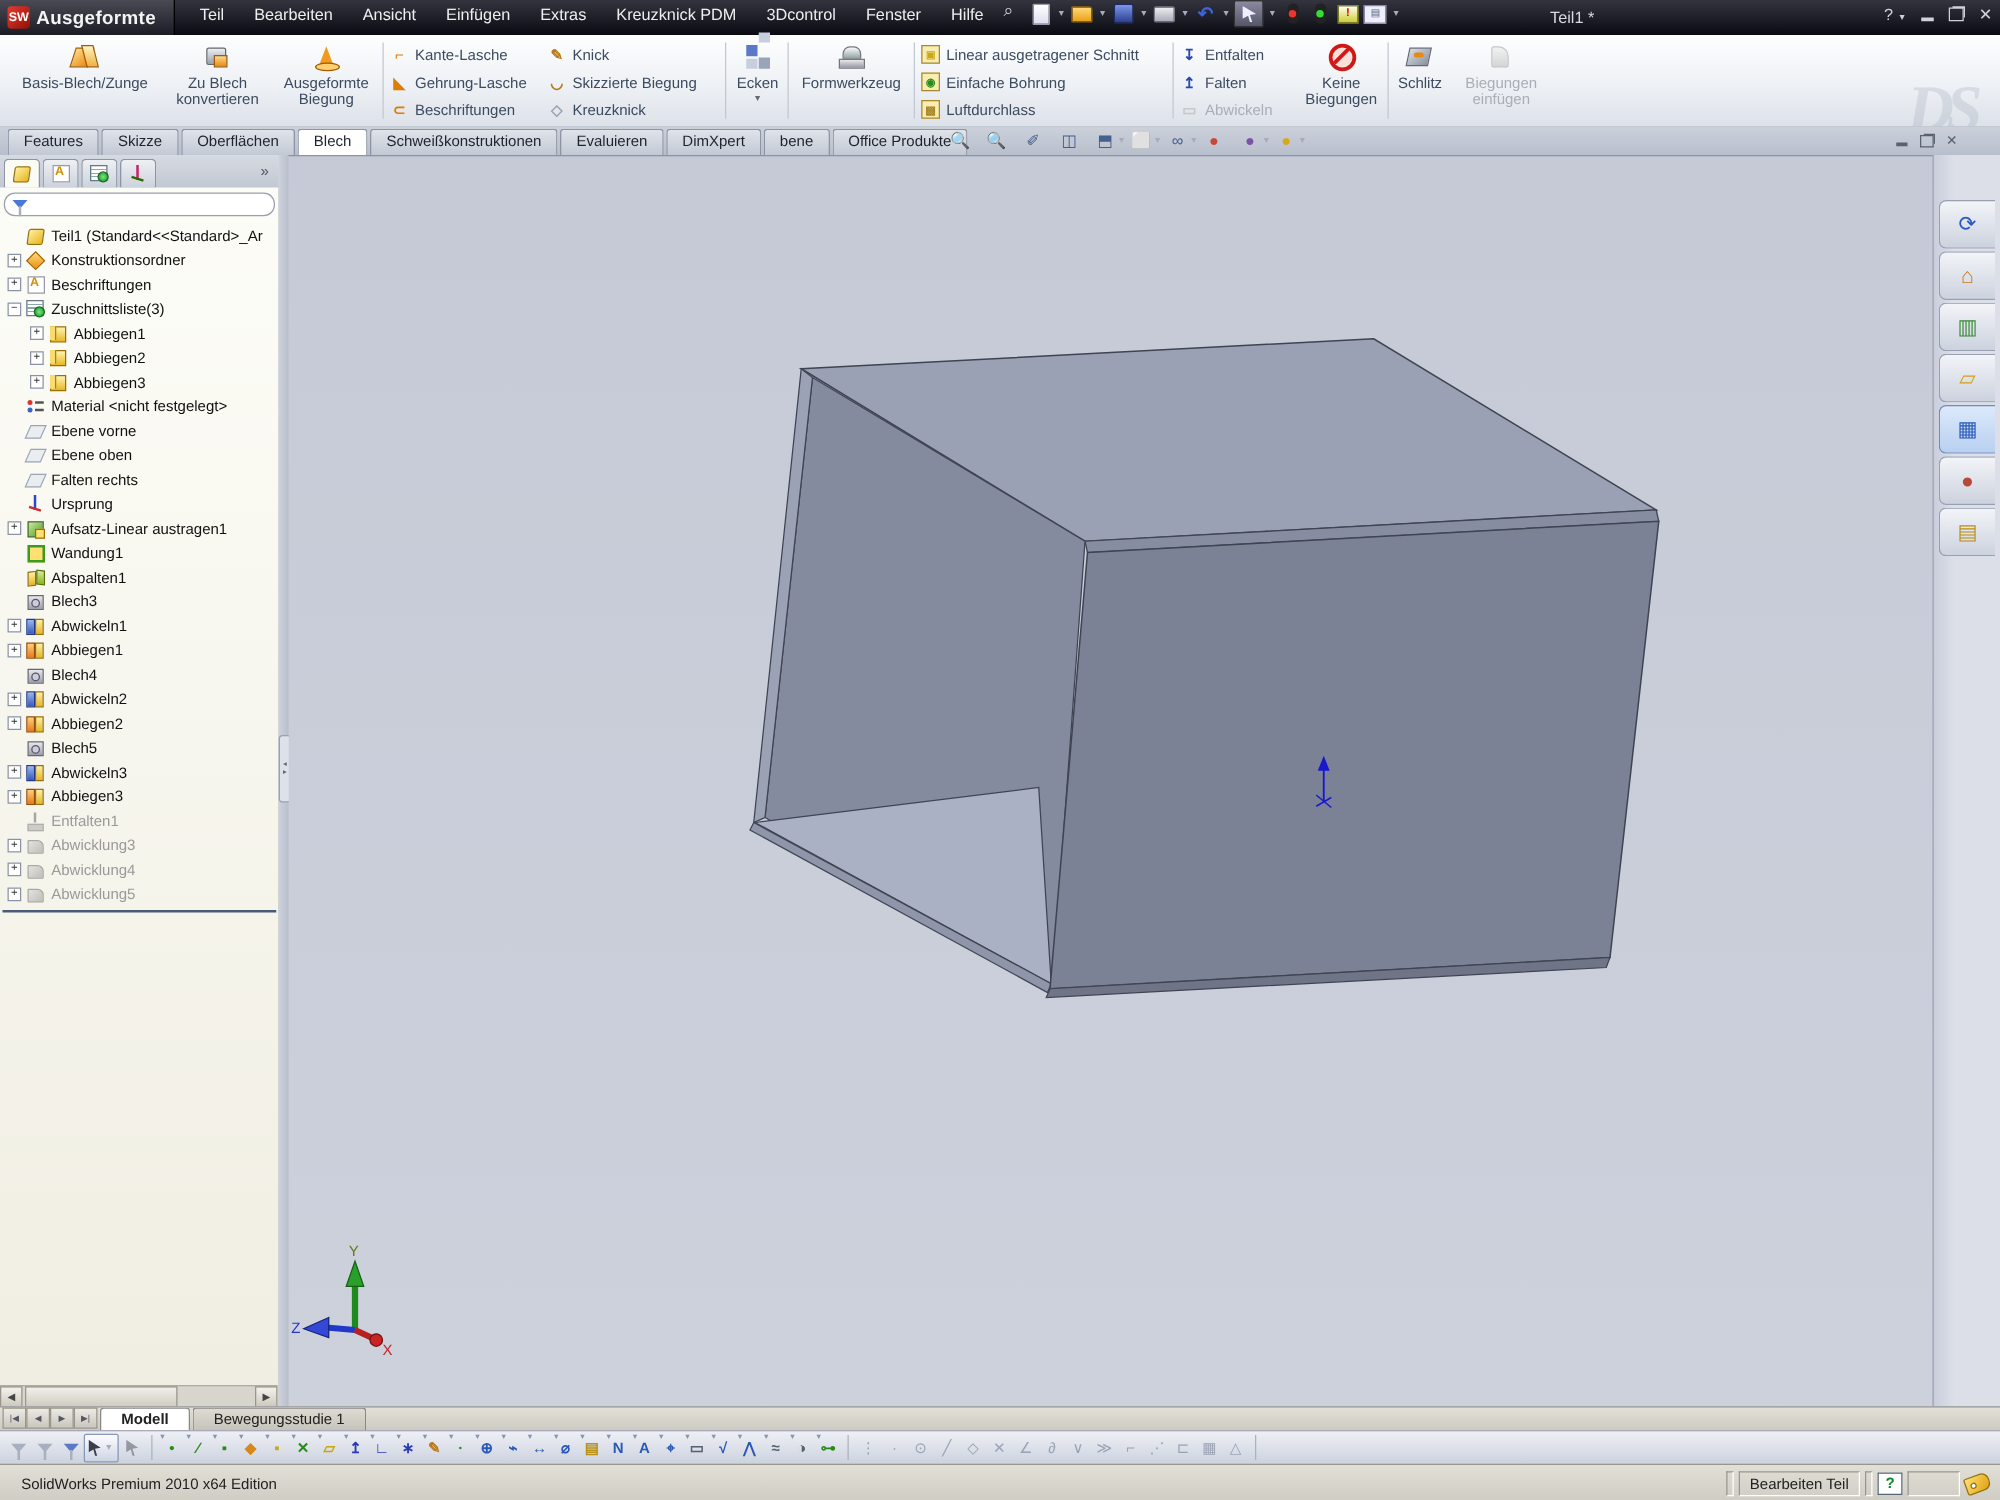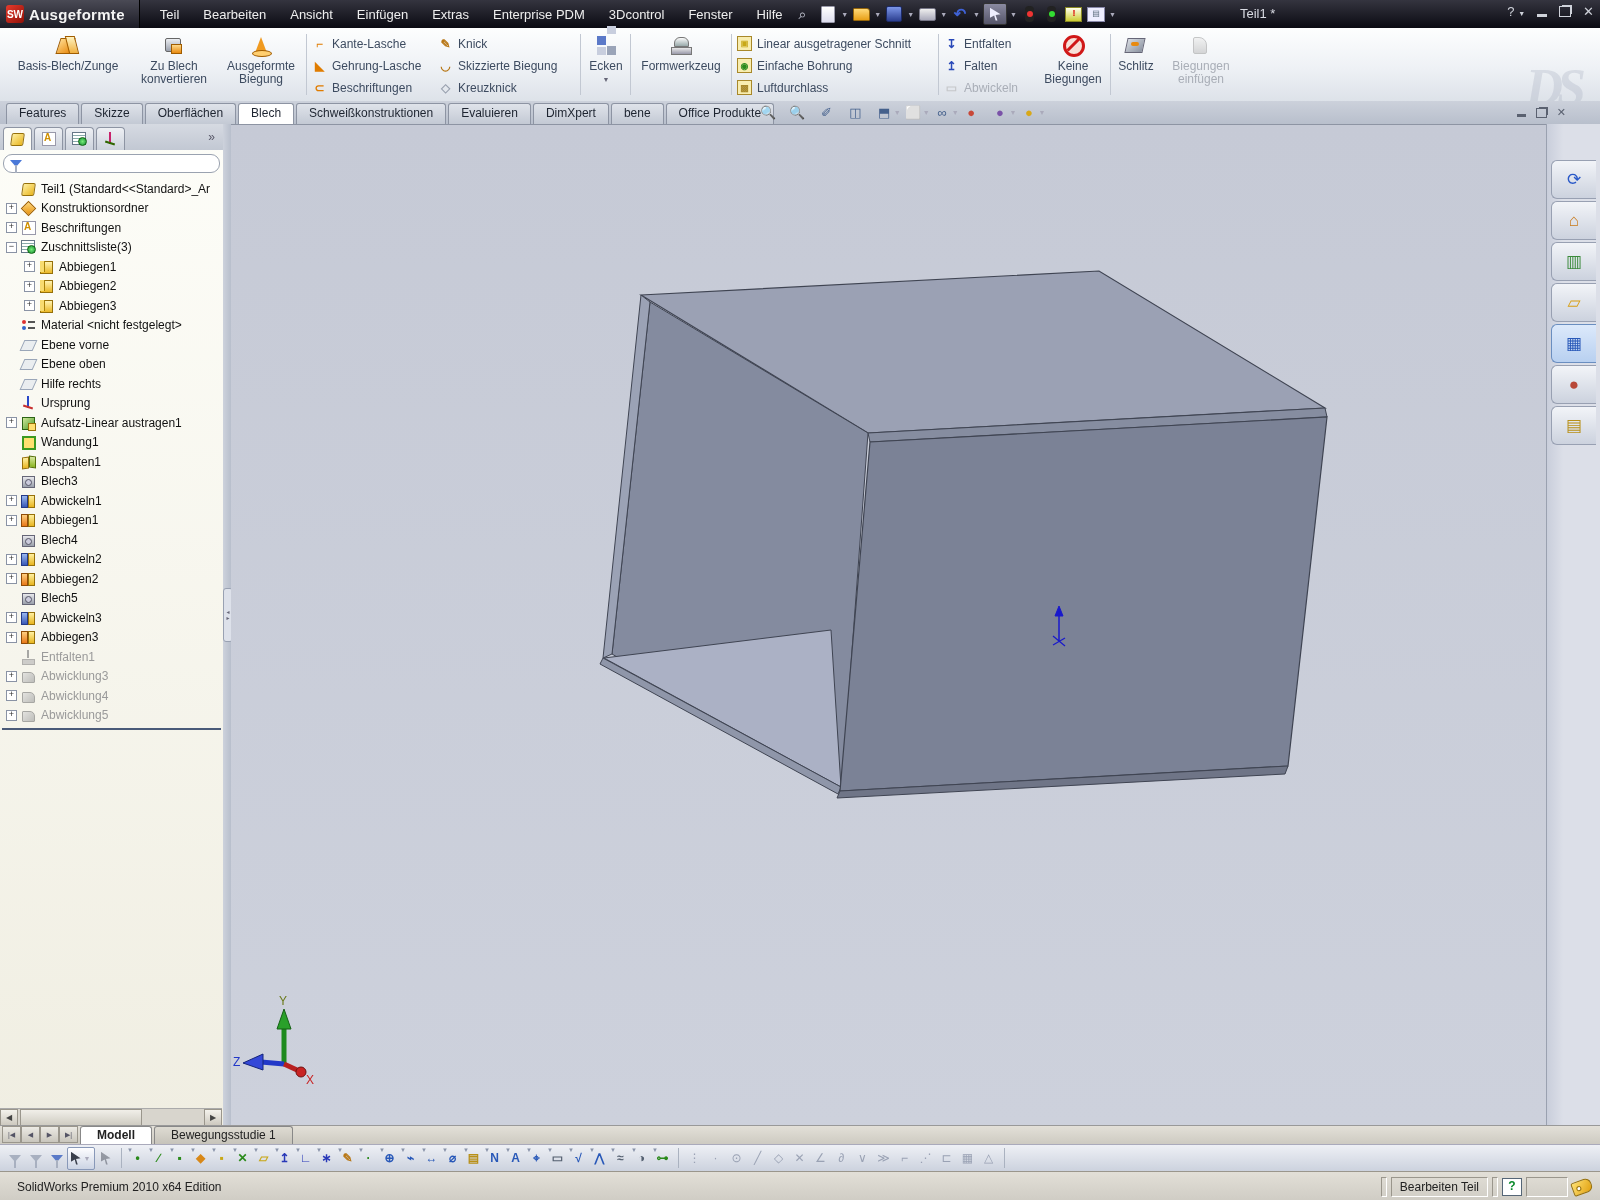--- a/index.html
+++ b/index.html
@@ -1,21 +1,21 @@
 <!DOCTYPE html>
 <html><head>
 <meta charset="utf-8">
 <style>
   html,body{margin:0;padding:0}
   body{width:1600px;height:1200px;overflow:hidden;font-family:"Liberation Sans",sans-serif;
        background:#c8ccd8;position:relative;-webkit-font-smoothing:antialiased}
   .abs{position:absolute}
   
   #titlebar{left:0;top:0;width:1600px;height:28px;background:linear-gradient(#34343f,#0a0a12);
-            display:flex;align-items:center;color:#eee;font-size:13px}
+            display:flex;align-items:flex-start;color:#eee;font-size:13px}
   #logo{display:flex;align-items:center;gap:5px;padding:0 14px 0 6px;height:100%;
         background:linear-gradient(#4a4a55,#1c1c26);border-right:1px solid #000}
   #logo .sw{width:18px;height:18px;background:linear-gradient(135deg,#e83b2d,#8f1007);border-radius:3px;
         color:#fff;font-size:10px;font-weight:bold;display:flex;align-items:center;justify-content:center}
   #logo .nm{font-weight:bold;font-size:15px;color:#f4f4f4;letter-spacing:.3px}
   #menus{display:flex;gap:4px;margin-left:10px}
   .menu{padding:4px 10px;cursor:default}
   #srch{margin-left:6px;color:#c9ccd8;font-size:14px}
   #quick{display:flex;align-items:center;gap:2px;margin-left:12px}
   .qi{width:20px;height:18px;display:flex;align-items:center;justify-content:center;font-size:13px}
@@ -181,21 +181,21 @@
     <span class="sw">SW</span>
     <span class="nm">Ausgeformte</span>
   </div>
   <div id="menus">
 
   <div class="menu">Teil</div>
       <div class="menu">Bearbeiten</div>
       <div class="menu">Ansicht</div>
       <div class="menu">Einfügen</div>
       <div class="menu">Extras</div>
-      <div class="menu">Enterprise PDM</div>
+      <div class="menu">Kreuzknick PDM</div>
       <div class="menu">3Dcontrol</div>
       <div class="menu">Fenster</div>
       <div class="menu">Hilfe</div>
     </div>
   <span id="srch">⌕</span>
   <div id="quick">
     <span class="qi">
         <span class="q-page"></span>
       </span>
       <span class="dd">▼</span>
@@ -492,21 +492,21 @@
 
       <div class="trow noexp">
         <span class="texp" style="visibility: hidden;"></span>
         <span class="ti ti-plane"></span>
         <span class="tlbl">Ebene oben</span>
       </div>
 
       <div class="trow noexp">
         <span class="texp" style="visibility: hidden;"></span>
         <span class="ti ti-plane"></span>
-        <span class="tlbl">Hilfe rechts</span>
+        <span class="tlbl">Falten rechts</span>
       </div>
 
       <div class="trow noexp">
         <span class="texp" style="visibility: hidden;"></span>
         <span class="ti ti-origin"></span>
         <span class="tlbl">Ursprung</span>
       </div>
 
       <div class="trow">
         <span class="texp">+</span>

